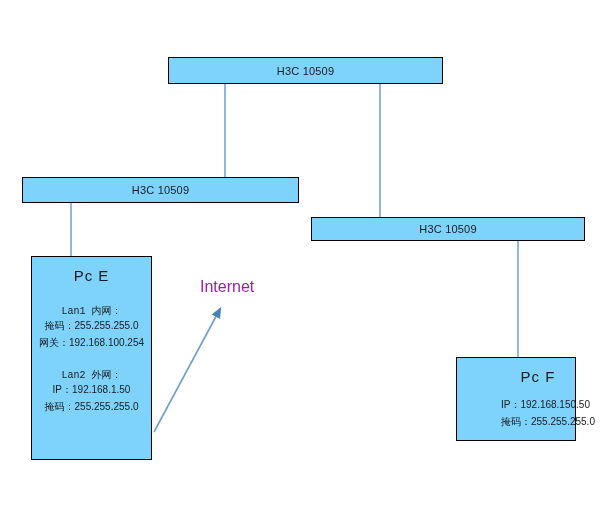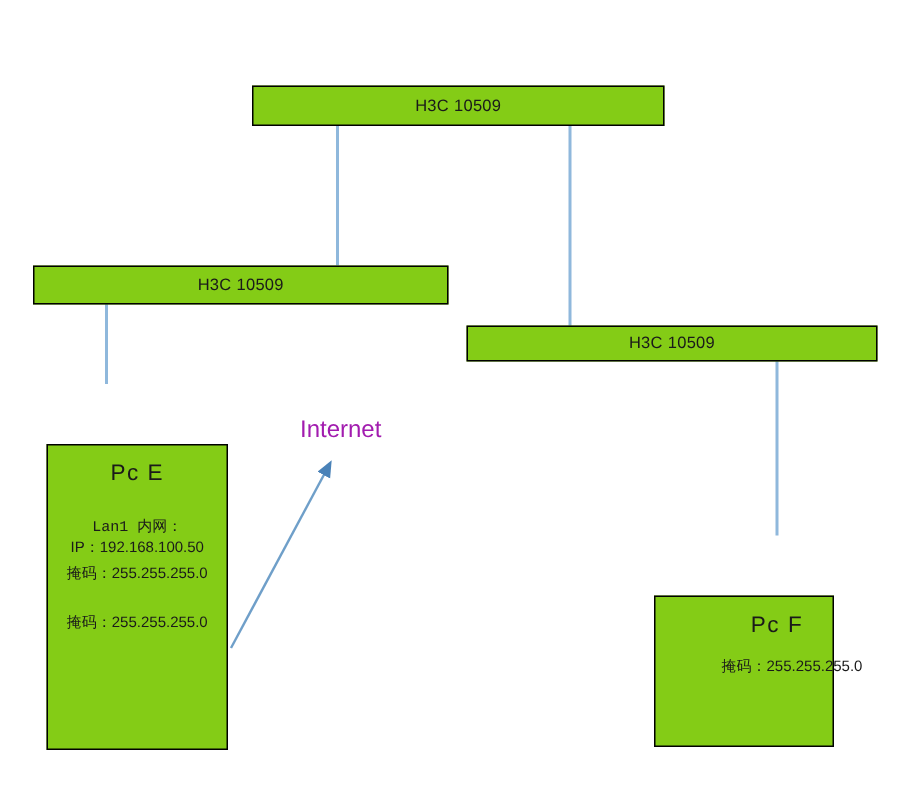--- a/index.html
+++ b/index.html
@@ -14,40 +14,39 @@
     position: relative;
     width: 608px;
     height: 524px;
     background: #ffffff;
     overflow: hidden;
   }
   .node {
     position: absolute;
     box-sizing: border-box;
     border: 1.5px solid #000000;
-    background: #84cc16;
+    background: #7dd3fc;
     z-index: 3;
   }
   .switch {
     display: flex;
     align-items: center;
     justify-content: center;
   }
   .switch-label {
     font-size: 11px;
     color: #1a1a1a;
     letter-spacing: 0.2px;
     white-space: nowrap;
   }
   .pc {
     display: flex;
     flex-direction: column;
     align-items: center;
     padding-top: 10px;
-    margin-top: 40px;
   }
   .pc-title {
     font-size: 15px;
     color: #1a1a1a;
     letter-spacing: 1px;
   }
   .iface-block {
     width: 100%;
     text-align: center;
   }
@@ -118,30 +117,33 @@
 
   <div class="node switch" style="left:311px; top:217px; width:274px; height:24px;">
     <span class="switch-label">H3C 10509</span>
   </div>
 
   <div class="node pc" style="left:31px; top:256px; width:121px; height:204px;">
     <div class="pc-title">Pc E</div>
 
     <div class="iface-block" style="margin-top:20px;">
       <div class="iface-head">Lan1 内网：</div>
-      <div class="iface-line">IP：192.168.100.50</div>
       <div class="iface-line">掩码：255.255.255.0</div>
+      <div class="iface-line">网关：192.168.100.254</div>
     </div>
 
     <div class="iface-block" style="margin-top:17px;">
+      <div class="iface-head">Lan2 外网：</div>
+      <div class="iface-line">IP：192.168.1.50</div>
       <div class="iface-line">掩码：255.255.255.0</div>
     </div>
   </div>
 
-  <div class="node pc" style="left:436px; top:357px; width:120px; height:101px;padding-left:44px;">
+  <div class="node pc" style="left:456px; top:357px; width:120px; height:84px;padding-left:44px;">
     <div class="pc-title">Pc F</div>
 
     <div class="iface-block" style="margin-top:12px;">
+      <div class="iface-line">IP：192.168.150.50</div>
       <div class="iface-line">掩码：255.255.255.0</div>
     </div>
   </div>
 
 </div>
 
 </body></html>

